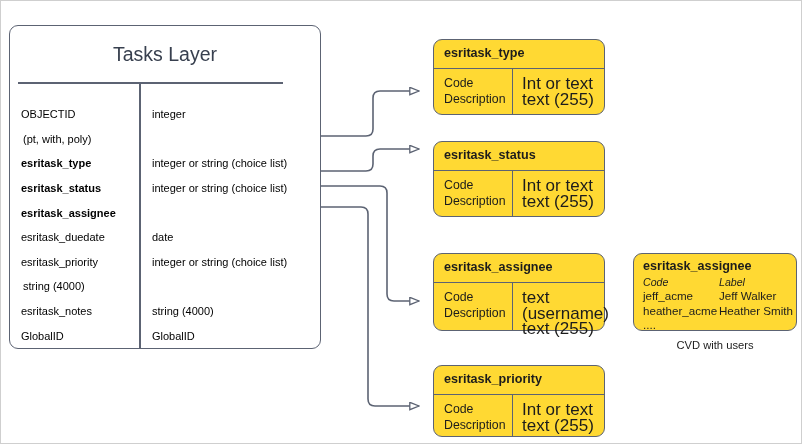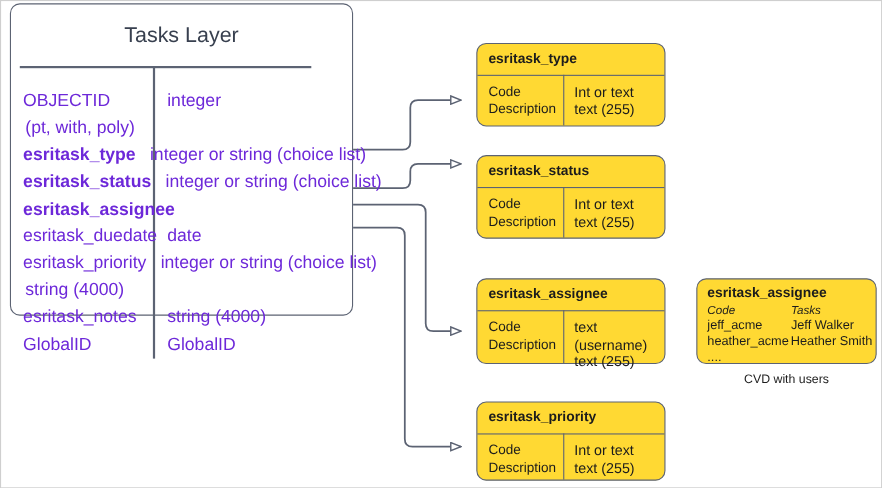--- a/index.html
+++ b/index.html
@@ -27,23 +27,23 @@
     top: 0;
     width: 802px;
     height: 444px;
     pointer-events: none;
   }
 
   
   #tasks-layer {
     position: absolute;
     left: 8px;
-    top: 2px;
+    top: 24px;
     width: 312px;
-    height: 284px;
+    height: 324px;
     box-sizing: border-box;
     background: #ffffff;
     border: 1.6px solid #5c6373;
     border-radius: 9px;
   }
   #tasks-title {
     position: absolute;
     left: 0;
     top: 0;
     width: 100%;
@@ -73,22 +73,22 @@
     position: absolute;
     left: 0;
     top: 76px;
     width: 100%;
   }
   .field-row {
     position: relative;
     height: 24.6px;
     display: flex;
     align-items: center;
-    color: #6d28d9;
-    font-size: 16px;
+    color: #000000;
+    font-size: 11px;
   }
   .field-name {
     width: 129px;
     box-sizing: border-box;
     padding-left: 11px;
     white-space: nowrap;
   }
   .field-row.bold .field-name {
     font-weight: bold;
   }
@@ -136,21 +136,21 @@
     left: 10px;
     top: 36px;
     font-size: 12.3px;
     line-height: 15.5px;
     white-space: pre-line;
   }
   .dom-right {
     position: absolute;
     left: 88px;
     top: 36px;
-    font-size: 13px;
+    font-size: 17px;
     line-height: 15.5px;
     white-space: pre-line;
   }
 
   
   #cvd-box {
     position: absolute;
     left: 632px;
     top: 252px;
     width: 164px;
@@ -304,21 +304,21 @@
 Description</div>
     <div class="dom-right">Int or text
 text (255)</div>
   </div>
 
   <div id="cvd-box">
     <div id="cvd-title">esritask_assignee</div>
     <div class="cvd-grid" id="cvd-grid">
         <div class="cvd-line hdr">
           <div class="cvd-c1">Code</div>
-          <div class="cvd-c2">Tasks</div>
+          <div class="cvd-c2">Label</div>
         </div>
         <div class="cvd-line">
           <div class="cvd-c1">jeff_acme</div>
           <div class="cvd-c2">Jeff Walker</div>
         </div>
         <div class="cvd-line">
           <div class="cvd-c1">heather_acme</div>
           <div class="cvd-c2">Heather Smith</div>
         </div>
         <div class="cvd-line">

